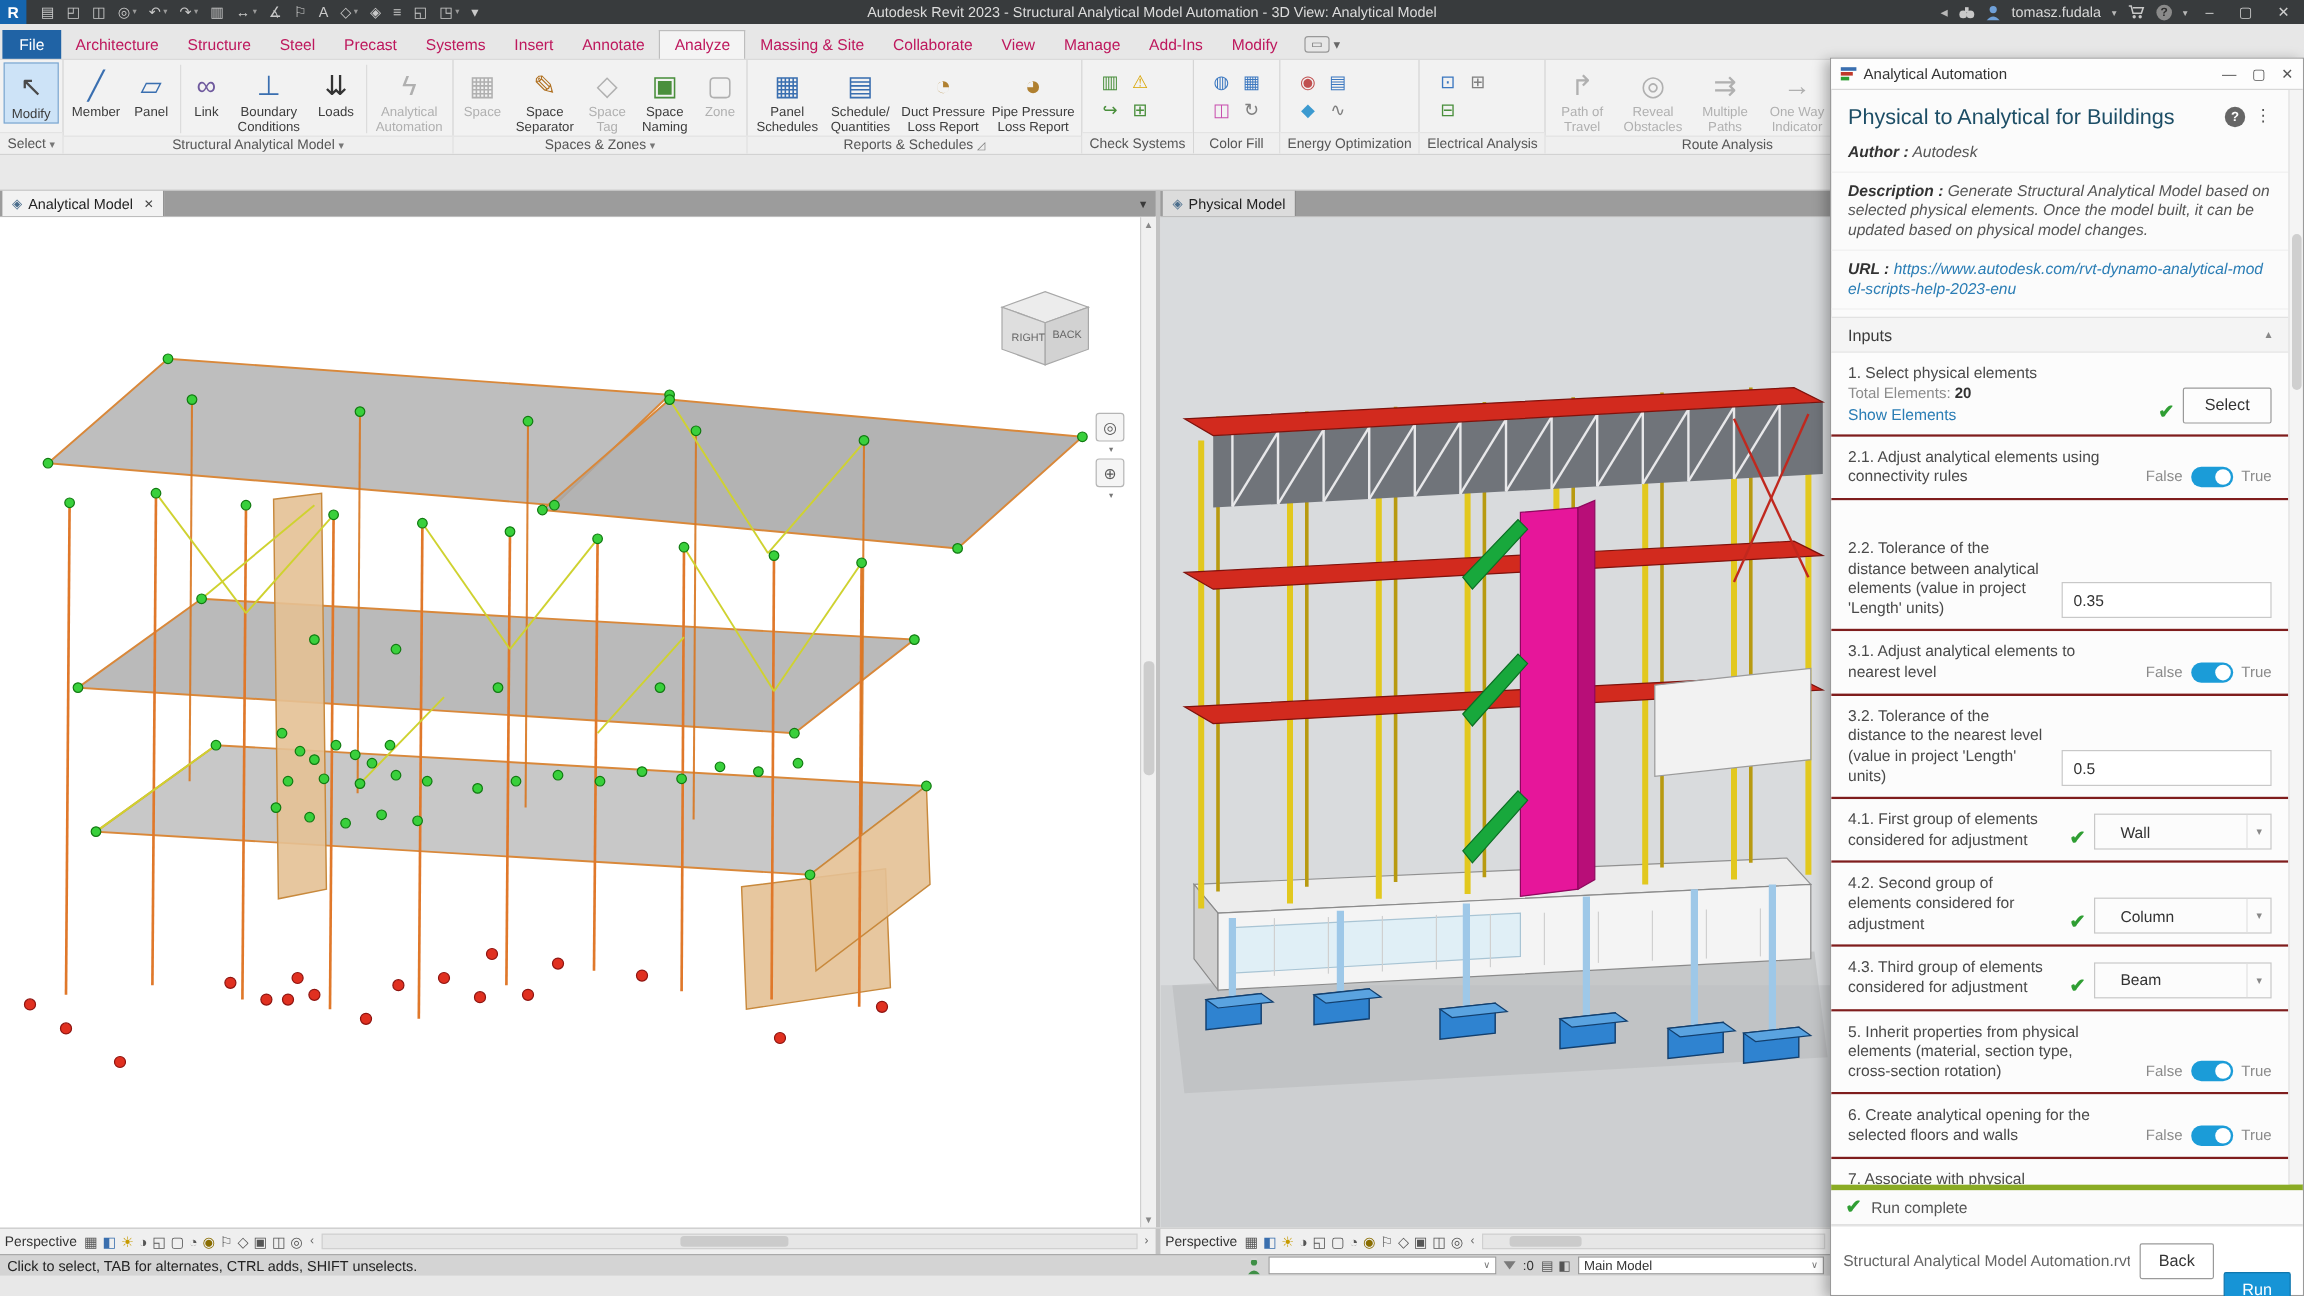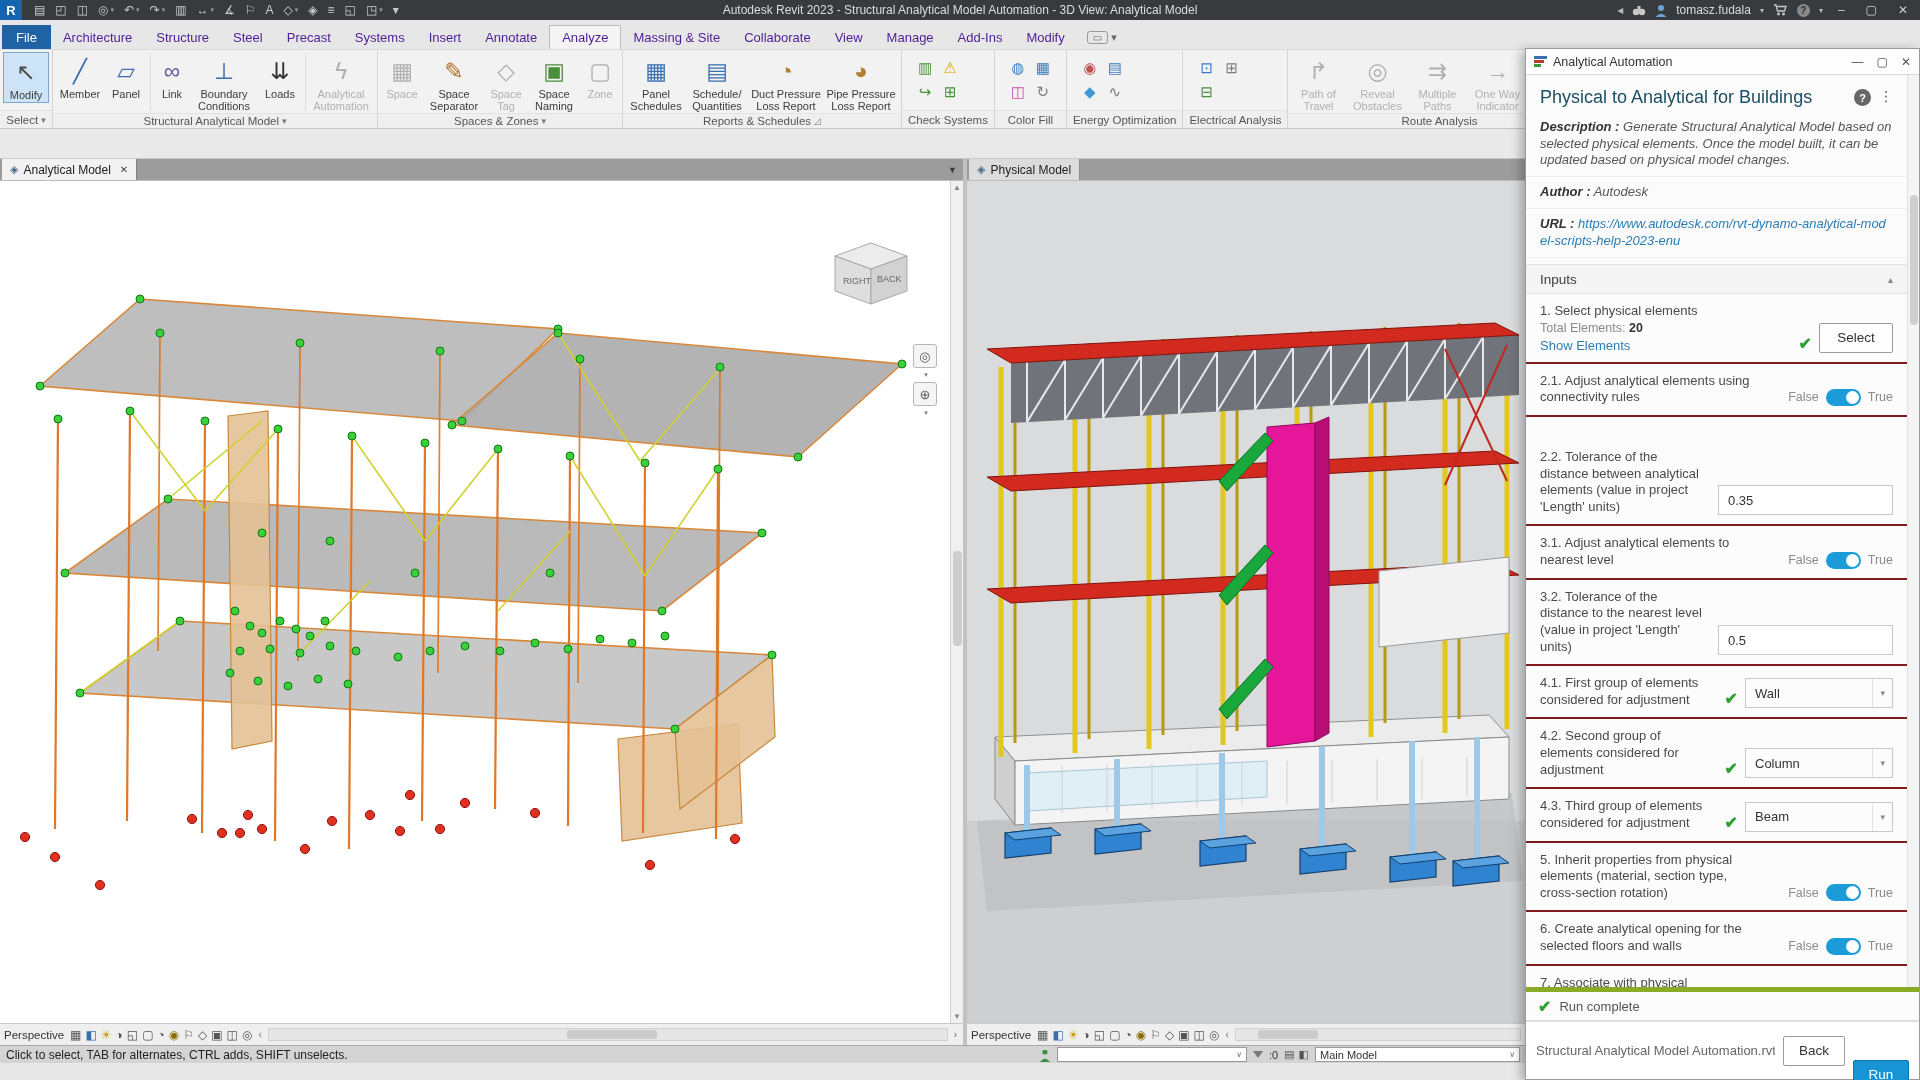--- a/index.html
+++ b/index.html
@@ -18,21 +18,21 @@
   .tright { margin-left:auto; display:flex; align-items:center; gap:9px; padding-right:6px; font-size:12px; }
   .tb-ic { color:#b8b8b8; }
   .user-name { color:#d8d8d8; font-size:12px; }
   .helpcircle { width:13px; height:13px; border-radius:50%; background:#8a8a8a; color:#2e2e2e; font-size:10px; font-weight:bold;
                 display:inline-flex; align-items:center; justify-content:center; }
   .winbtn { color:#cfcfcf; font-size:12px; padding:0 6px; }
 
   
   #tabstrip { height:30px; background:#e7e7e7; display:flex; align-items:flex-end; border-bottom:1px solid #dadada; position:relative; z-index:5;}
   .ftab { height:24px; background:#2063a5; color:#fff; font-size:13px; padding:0 14px; display:flex; align-items:center; margin-left:2px; }
-  .tab { height:24px; font-size:13px; color:#4c1d95; padding:0 12px; display:flex; align-items:center; cursor:default; }
+  .tab { height:24px; font-size:13px; color:#be185d; padding:0 12px; display:flex; align-items:center; cursor:default; }
   .tab.active { background:#f4f4f4; border:1px solid #bdbdbd; border-bottom:none; }
   .tabswitch { margin-left:10px; display:flex; align-items:center; gap:3px; color:#666; font-size:11px; height:24px; }
   .tabswitch .box { border:1px solid #999; border-radius:3px; padding:0 5px; font-size:10px; }
 
   
   #ribbon { height:78px; background:#f2f2f2; display:flex; overflow:hidden; }
   .rib-group { display:flex; flex-direction:column; border-right:1px solid #d5d5d5; }
   .rib-items { flex:1; display:flex; align-items:flex-start; padding:2px 3px 0 3px; }
   .rib-btn { padding-top:3px; text-align:center; display:flex; flex-direction:column; align-items:center; cursor:default; }
   .rib-btn .ric { height:32px; font-size:23px; line-height:32px; color:#4a4a4a; }
@@ -136,21 +136,21 @@
   .chk { color:var(--check); font-size:16px; font-weight:bold; margin:0 7px; }
   .btn-select { width:74px; height:30px; background:#fdfdfd; border:1px solid #9a9a9a; border-radius:2px; font-size:13.5px; color:#333;
                 display:flex; align-items:center; justify-content:center; }
   .tglwrap { margin-left:auto; display:flex; align-items:center; gap:7px; }
   .tgl-lab { font-size:12.5px; color:#8a8a8a; }
   .tgl { width:35px; height:17px; border-radius:9px; background:var(--accent); position:relative; }
   .tgl .knob { position:absolute; right:2px; top:2px; width:13px; height:13px; border-radius:50%; background:#fff; }
   .numbox { margin-left:auto; width:175px; height:30px; border:1px solid #c8c8c8; background:#fff; font-size:13px; color:#333;
             padding-left:9px; font-family:"Liberation Sans",sans-serif; }
   .dd { margin-left:auto; width:148px; height:30px; border:1px solid #c8c8c8; background:#fcfcfc; display:flex; align-items:center;
-        font-size:13px; color:#333; padding-left:9px; }
+        font-size:13px; color:#333; padding-left:21px; }
   .dd .dda { margin-left:auto; color:#888; font-size:9px; padding:0 7px; border-left:1px solid #e2e2e2; height:100%; display:flex; align-items:center; }
   #p-greenbar { height:5px; background:var(--greenbar); }
   #p-runrow { height:29px; display:flex; align-items:center; padding:0 12px; background:#fbfbfb; border-bottom:1px solid #e0e0e0; }
   #p-runrow .chk { margin:0 8px 0 0; }
   #p-runrow .rtxt { font-size:13px; color:#555; }
   #p-footer { height:58px; background:#fff; border-top:1px solid #ddd; display:flex; align-items:center; padding:0 10px; gap:8px; }
   .f-file { flex:1; font-size:13px; color:#666; white-space:nowrap; overflow:hidden; }
   .btn-back { width:62px; height:30px; background:#fff; border:1px solid #9a9a9a; border-radius:2px; font-size:13.5px; color:#333;
               display:flex; align-items:center; justify-content:center; }
   .btn-run { width:56px; height:30px; background:var(--runbtn); border:1px solid #0f76ad; border-radius:2px; font-size:13.5px; color:#fff;
@@ -787,26 +787,26 @@
     </div>
   </div>
   <div id="panel-body">
     <div class="p-inner">
       <div class="p-titlerow">
         <div class="p-title">Physical to Analytical for Buildings</div>
         <div class="p-help">?</div>
         <div class="p-kebab">⋮</div>
       </div>
       <div class="p-block">
+        <b>Author :</b>
+        <span>Autodesk</span>
+      </div>
+      <div class="p-block">
         <b>Description :</b>
         <span>Generate Structural Analytical Model based on selected physical elements. Once the model built, it can be updated based on physical model changes.</span>
-      </div>
-      <div class="p-block">
-        <b>Author :</b>
-        <span>Autodesk</span>
       </div>
       <div class="p-block p-url">
         <b>URL :</b>
         <span class="urltxt">https://www.autodesk.com/rvt-dynamo-analytical-model-scripts-help-2023-enu</span>
       </div>
       <div class="p-sechead">
         <span>Inputs</span>
         <span class="collapse">▴</span>
       </div>
       <div id="panel-inputs">

